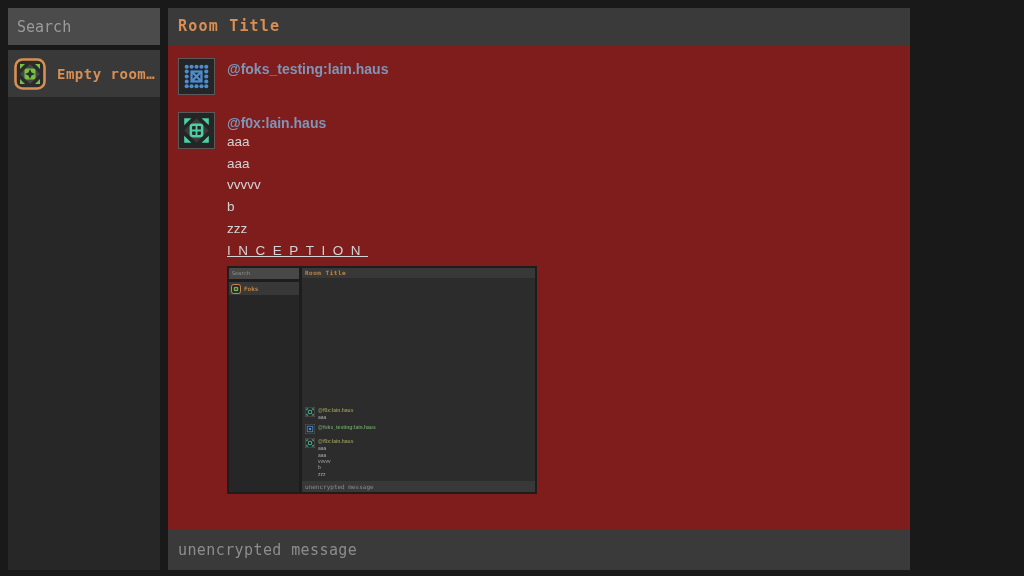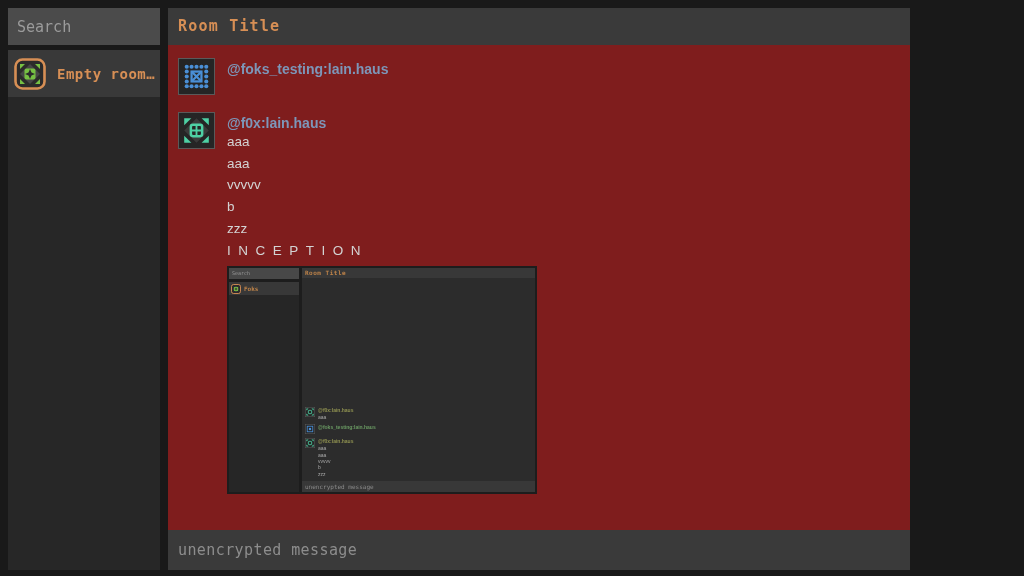--- a/index.html
+++ b/index.html
@@ -29,21 +29,21 @@
     font-family:"DejaVu Sans Mono", monospace; font-size:15px; color:#c9c9c9; letter-spacing:0.4px; }
   .composer input::placeholder { color:#8d8d8d; opacity:1; }
 
   
   .msg-group { display:flex; }
   .msg-group .avatar37 { width:37px; height:37px; flex:0 0 37px; }
   .msg-content { margin-left:12px; padding-top:3px; }
   .sender { font-family:"Liberation Sans", sans-serif; font-weight:bold; font-size:14px;
     line-height:16px; color:#7d96b8; cursor:pointer; }
   .msg-line { font-family:"Liberation Sans", sans-serif; font-size:13.5px; line-height:21.7px; color:#d3d3d3; }
-  .wide { letter-spacing:7.5px; }
+  .wide { letter-spacing:7.5px;text-decoration:underline; }
   .group1 { margin-bottom:17px; }
   .attachment-image { margin-top:5px; cursor:pointer; }
   .attachment-caption { margin-top:2px; font-family:"Liberation Sans", sans-serif; font-size:14px;
     line-height:17px; color:#d3d3d3; cursor:pointer; }
 
   
   .mini-frame { position:relative; width:310px; height:228px; background:#1d1d1d; overflow:hidden; }
   .mini-sidebar { position:absolute; left:2px; top:2px; bottom:2px; width:70px; display:flex; flex-direction:column; }
   .mini-search { height:11px; background:#484848; color:#999; font-size:5px; line-height:11px; padding-left:3px; }
   .mini-gap { height:3px; }

